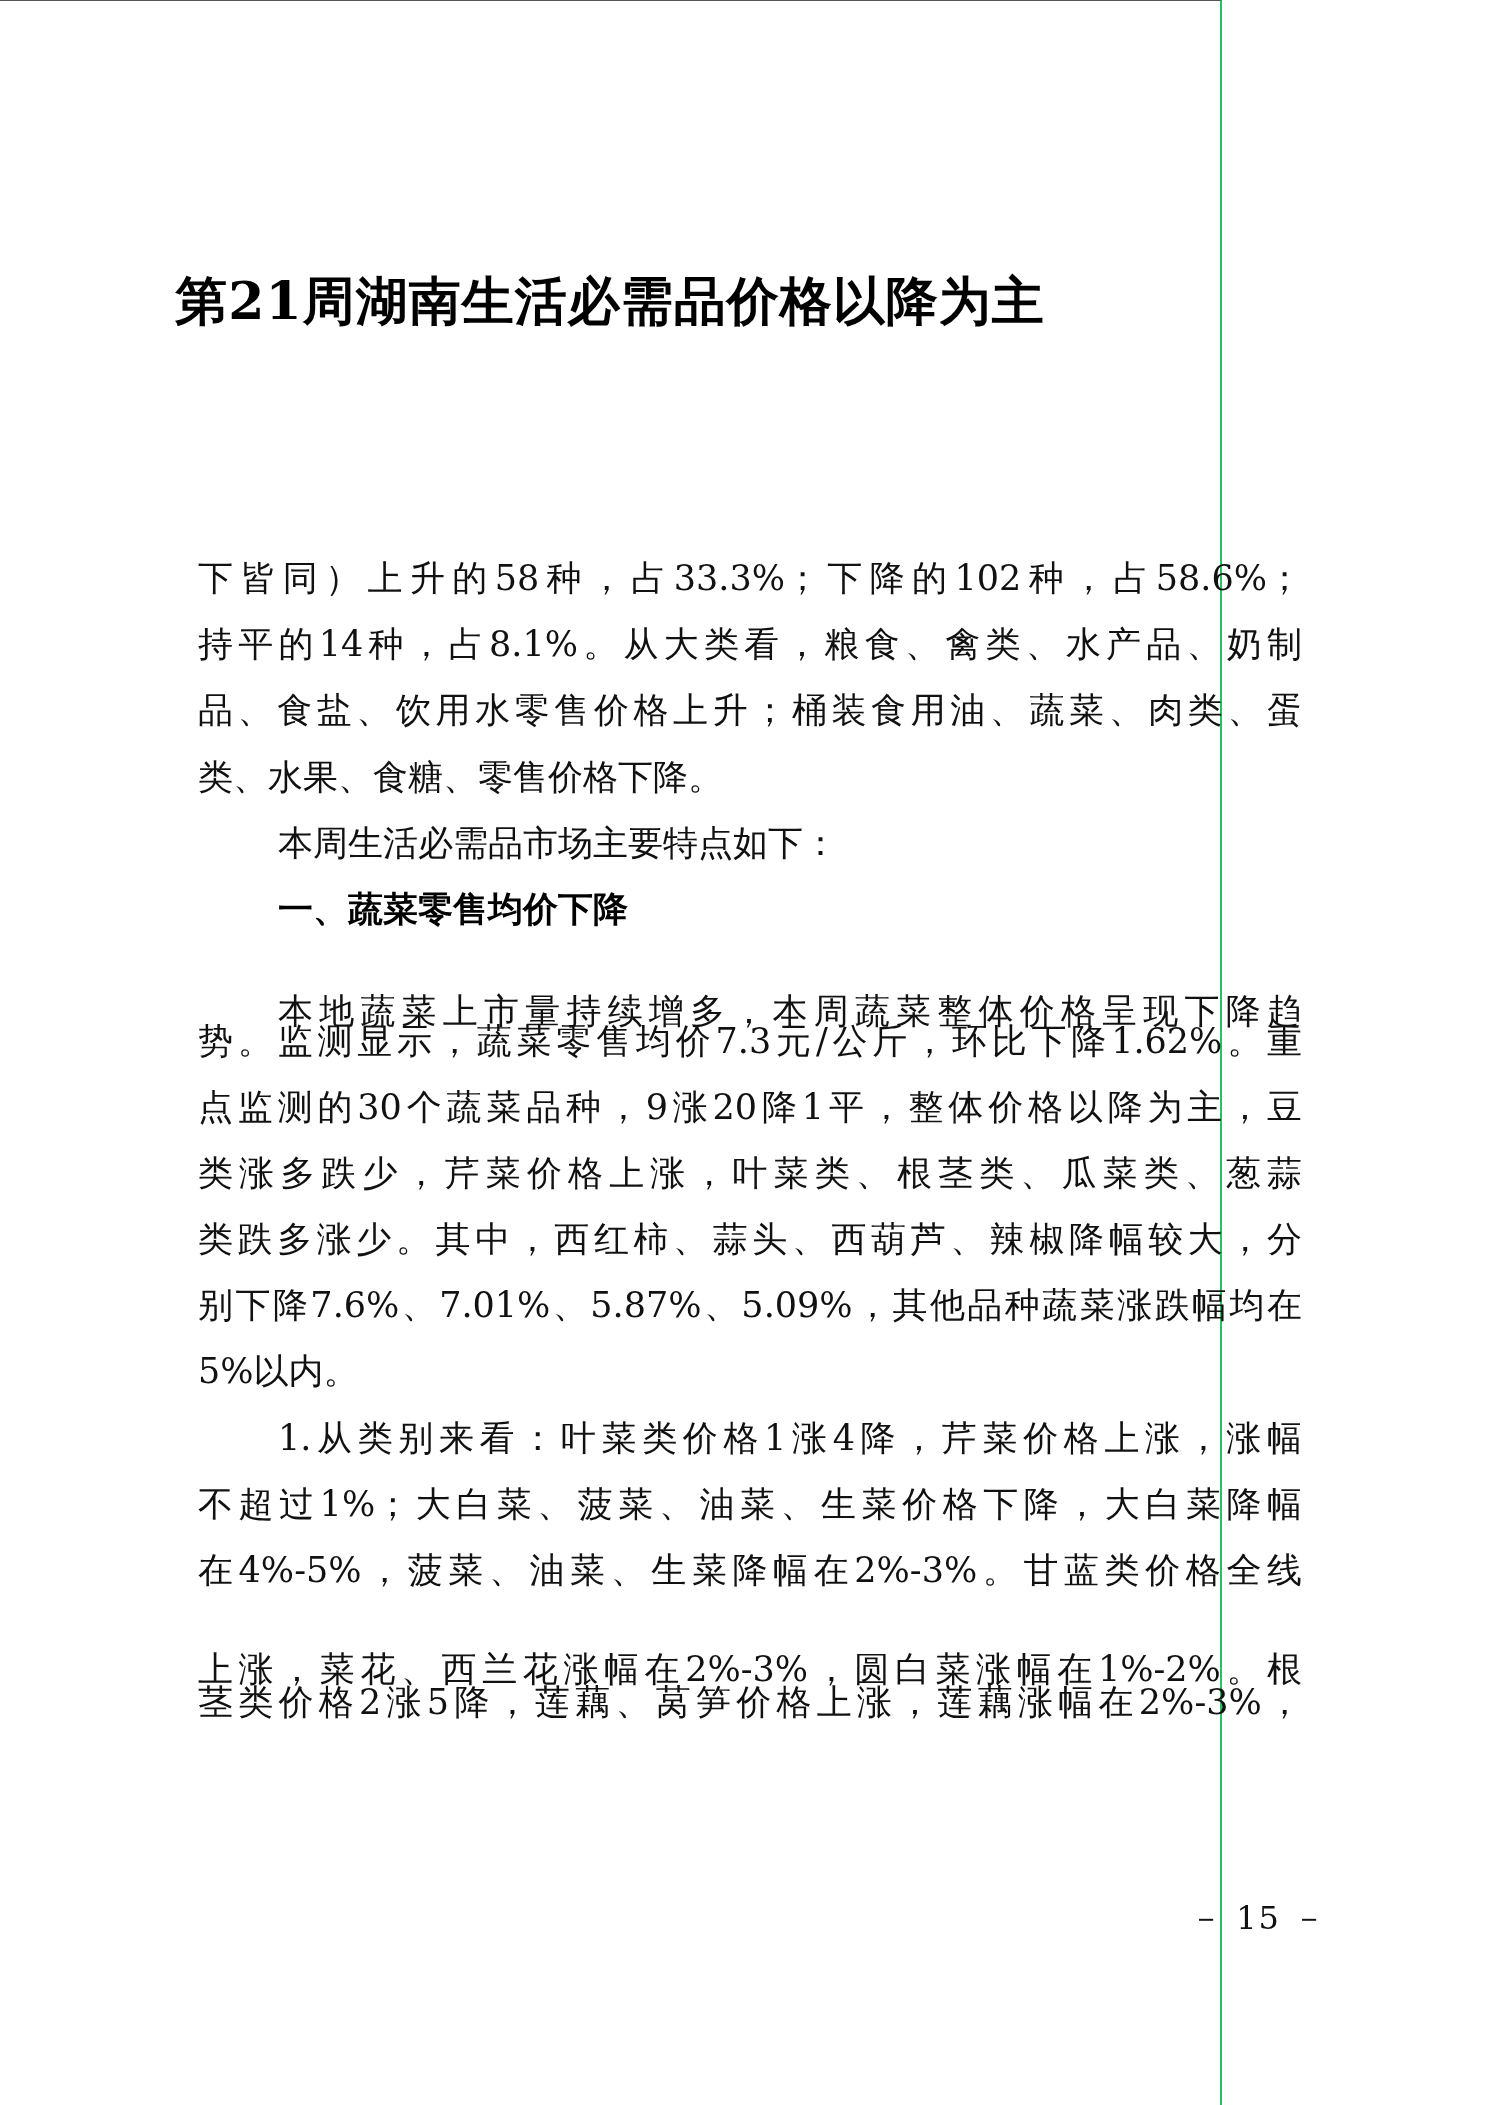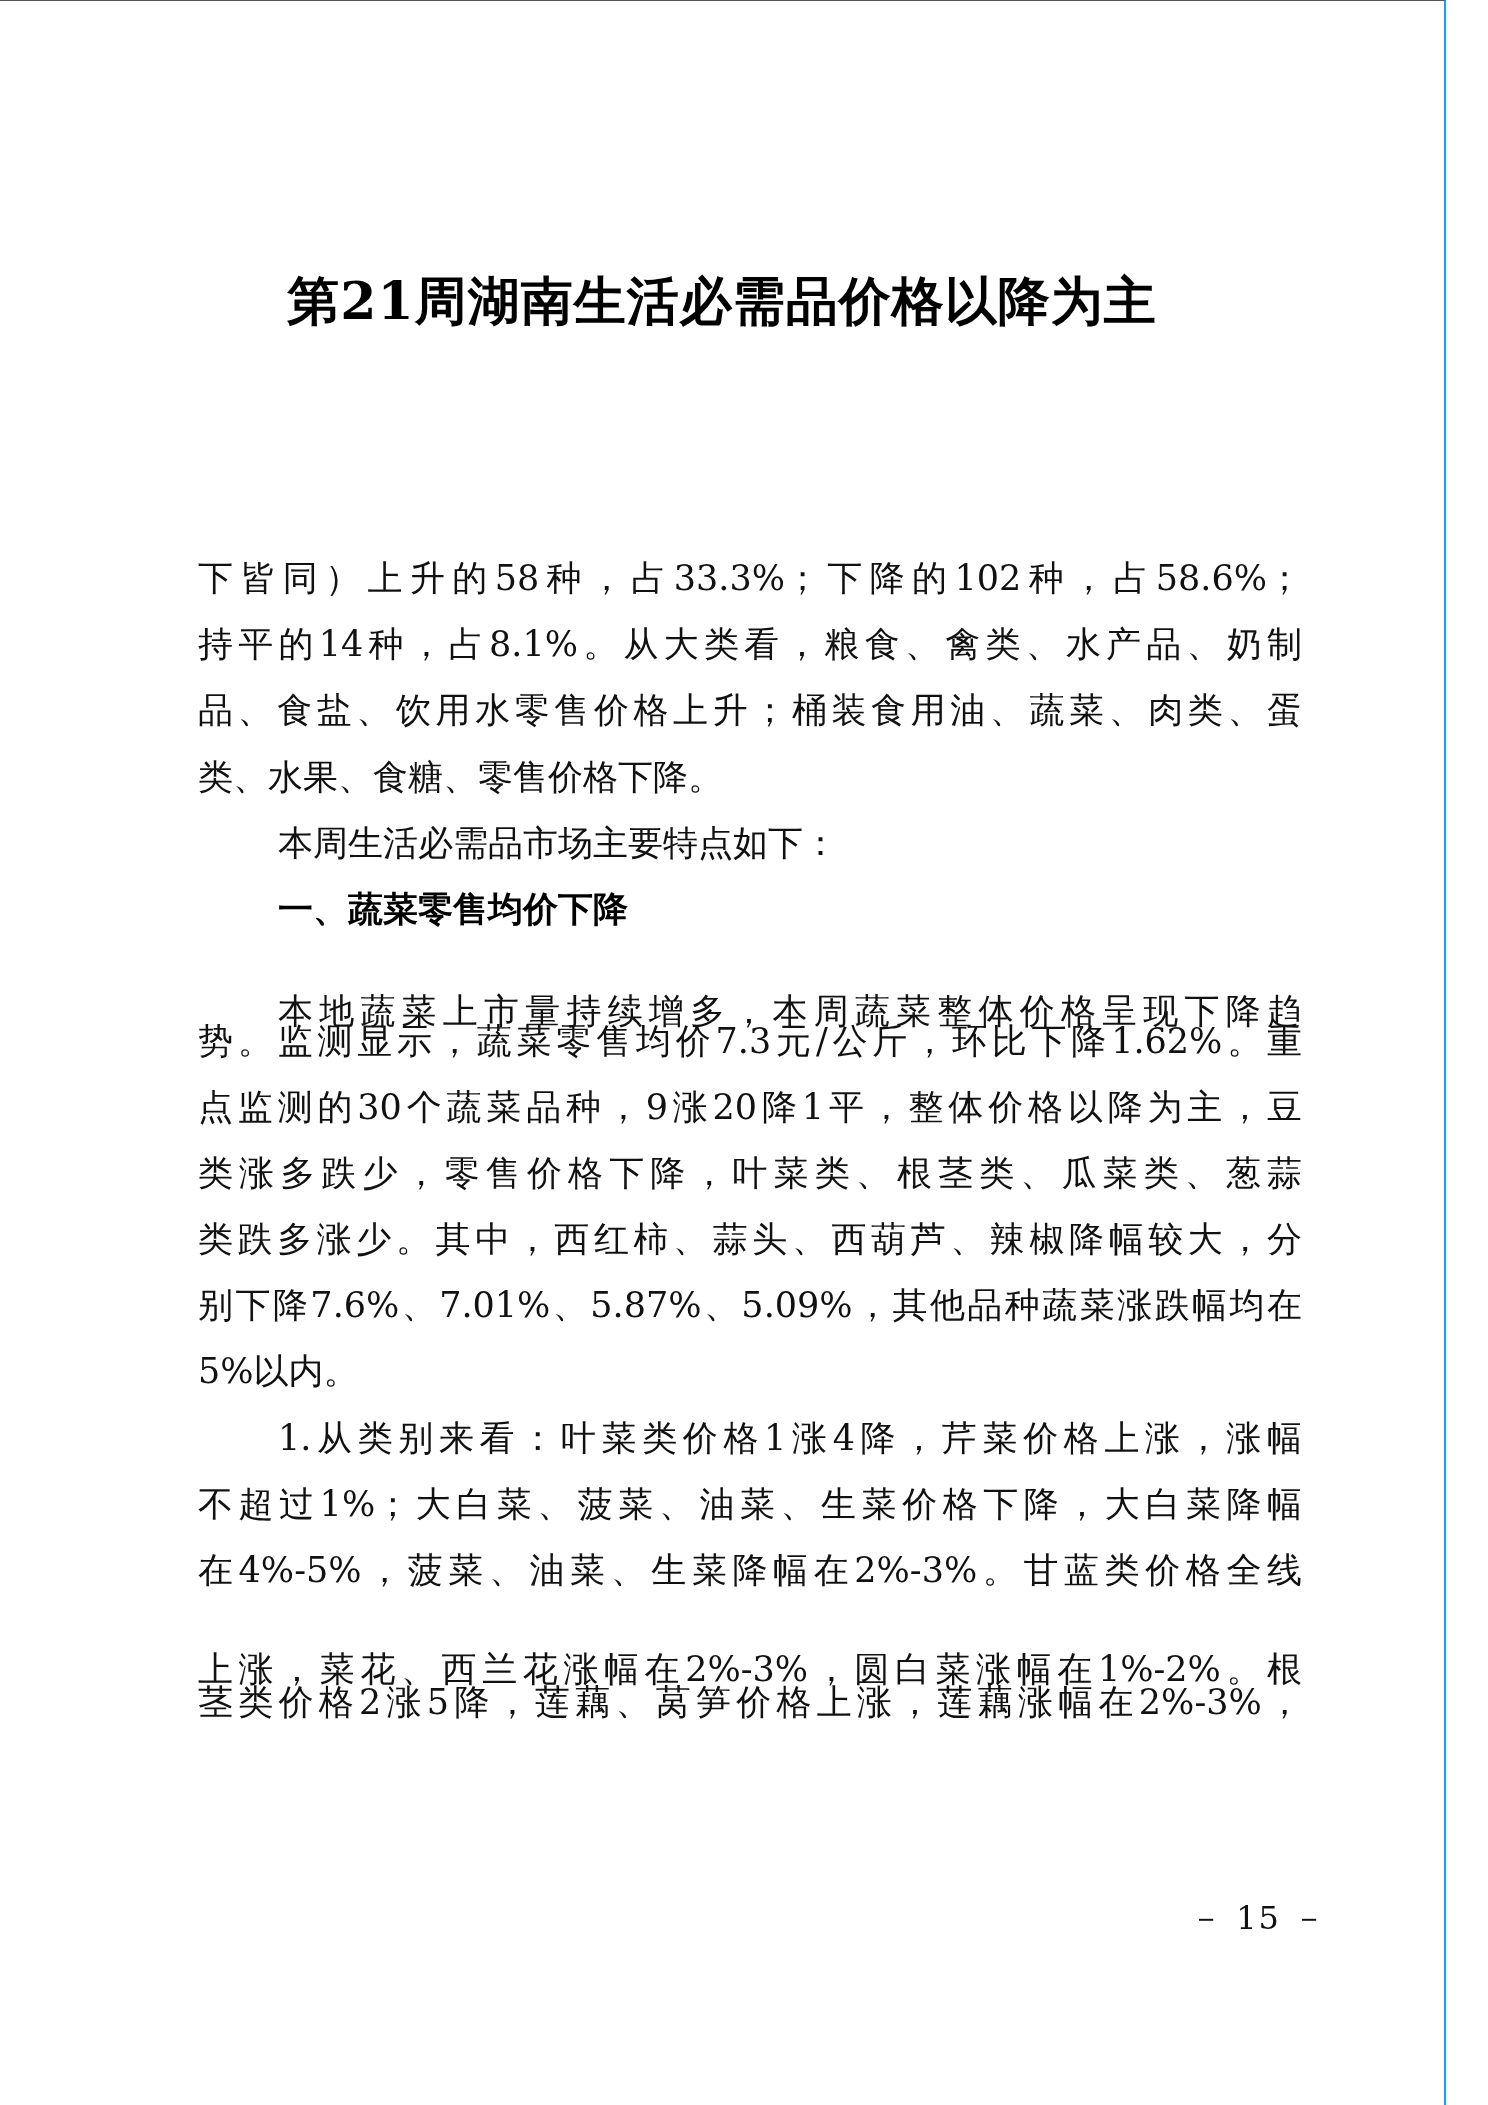--- a/index.html
+++ b/index.html
@@ -12,24 +12,24 @@
       height: 2105px;
       position: relative;
       overflow: hidden;
       font-family: "DejaVu Serif", "Liberation Serif", serif;
       color: #111111;
     }
     .page-frame {
       position: absolute;
       left: 0;
       top: 0;
-      width: 1446px;
+      width: 1222px;
       height: 2105px;
       border-top: 1px solid #555555;
-      border-right: 2px solid #0ea5e9;
+      border-right: 2px solid #22c55e;
       box-sizing: border-box;
       background: #ffffff;
     }
     .title {
       position: absolute;
       left: 0;
       right: 0;
       top: 268px;
       text-align: center;
       font-family: "DejaVu Serif", "Liberation Serif", serif;
@@ -90,21 +90,21 @@
   <div class="line" style="top:687px;">品、食盐、饮用水零售价格上升；桶装食用油、蔬菜、肉类、蛋</div>
   <div class="line last" style="top:754px;">类、水果、食糖、零售价格下降。</div>
 
   <div class="line indent last" style="top:820px;">本周生活必需品市场主要特点如下：</div>
 
   <div class="heading" style="top:886px;">一、蔬菜零售均价下降</div>
 
   <div class="line indent" style="top:952px;margin-top:36px;">本地蔬菜上市量持续增多，本周蔬菜整体价格呈现下降趋</div>
   <div class="line" style="top:1018px;">势。监测显示，蔬菜零售均价7.3元/公斤，环比下降1.62%。重</div>
   <div class="line" style="top:1084px;">点监测的30个蔬菜品种，9涨20降1平，整体价格以降为主，豆</div>
-  <div class="line" style="top:1150px;">类涨多跌少，零售价格下降，叶菜类、根茎类、瓜菜类、葱蒜</div>
+  <div class="line" style="top:1150px;">类涨多跌少，芹菜价格上涨，叶菜类、根茎类、瓜菜类、葱蒜</div>
   <div class="line" style="top:1216px;">类跌多涨少。其中，西红柿、蒜头、西葫芦、辣椒降幅较大，分</div>
   <div class="line" style="top:1282px;">别下降7.6%、7.01%、5.87%、5.09%，其他品种蔬菜涨跌幅均在</div>
   <div class="line last" style="top:1348px;">5%以内。</div>
 
   <div class="line indent" style="top:1415px;">1.从类别来看：叶菜类价格1涨4降，芹菜价格上涨，涨幅</div>
   <div class="line" style="top:1481px;">不超过1%；大白菜、菠菜、油菜、生菜价格下降，大白菜降幅</div>
   <div class="line" style="top:1547px;">在4%-5%，菠菜、油菜、生菜降幅在2%-3%。甘蓝类价格全线</div>
   <div class="line" style="top:1613px;margin-top:33px;">上涨，菜花、西兰花涨幅在2%-3%，圆白菜涨幅在1%-2%。根</div>
   <div class="line" style="top:1679px;">茎类价格2涨5降，莲藕、莴笋价格上涨，莲藕涨幅在2%-3%，</div>
 

